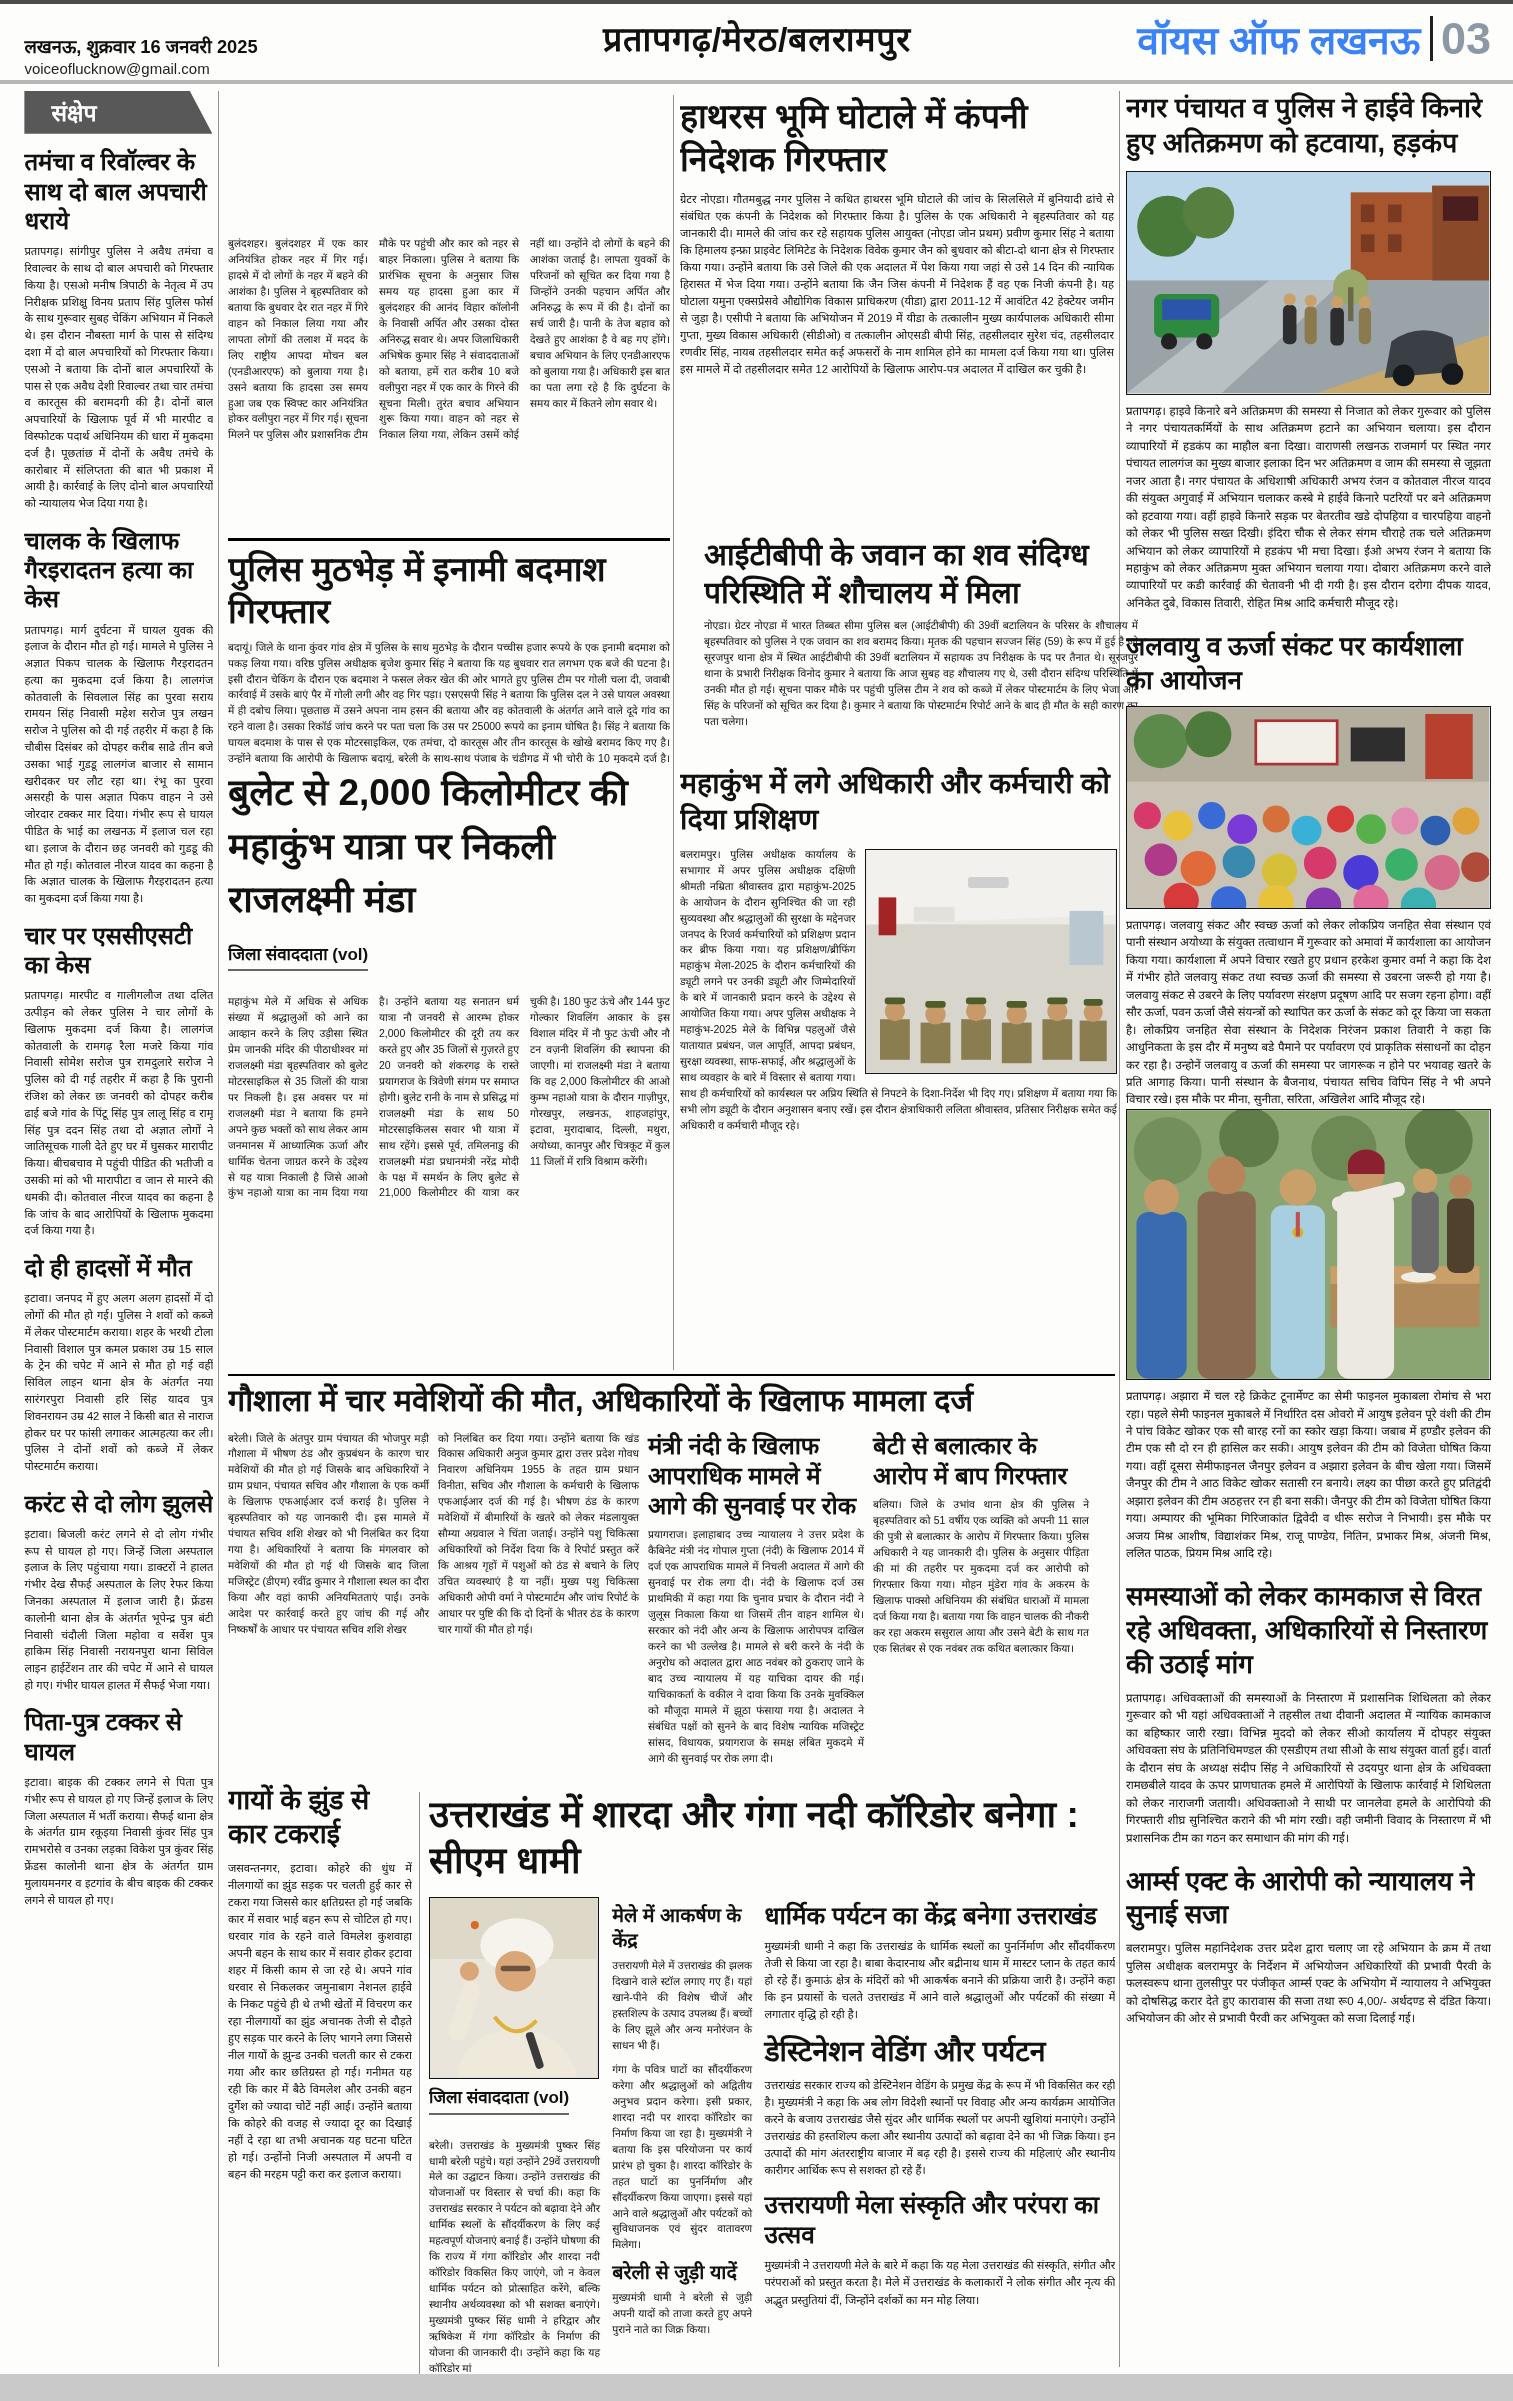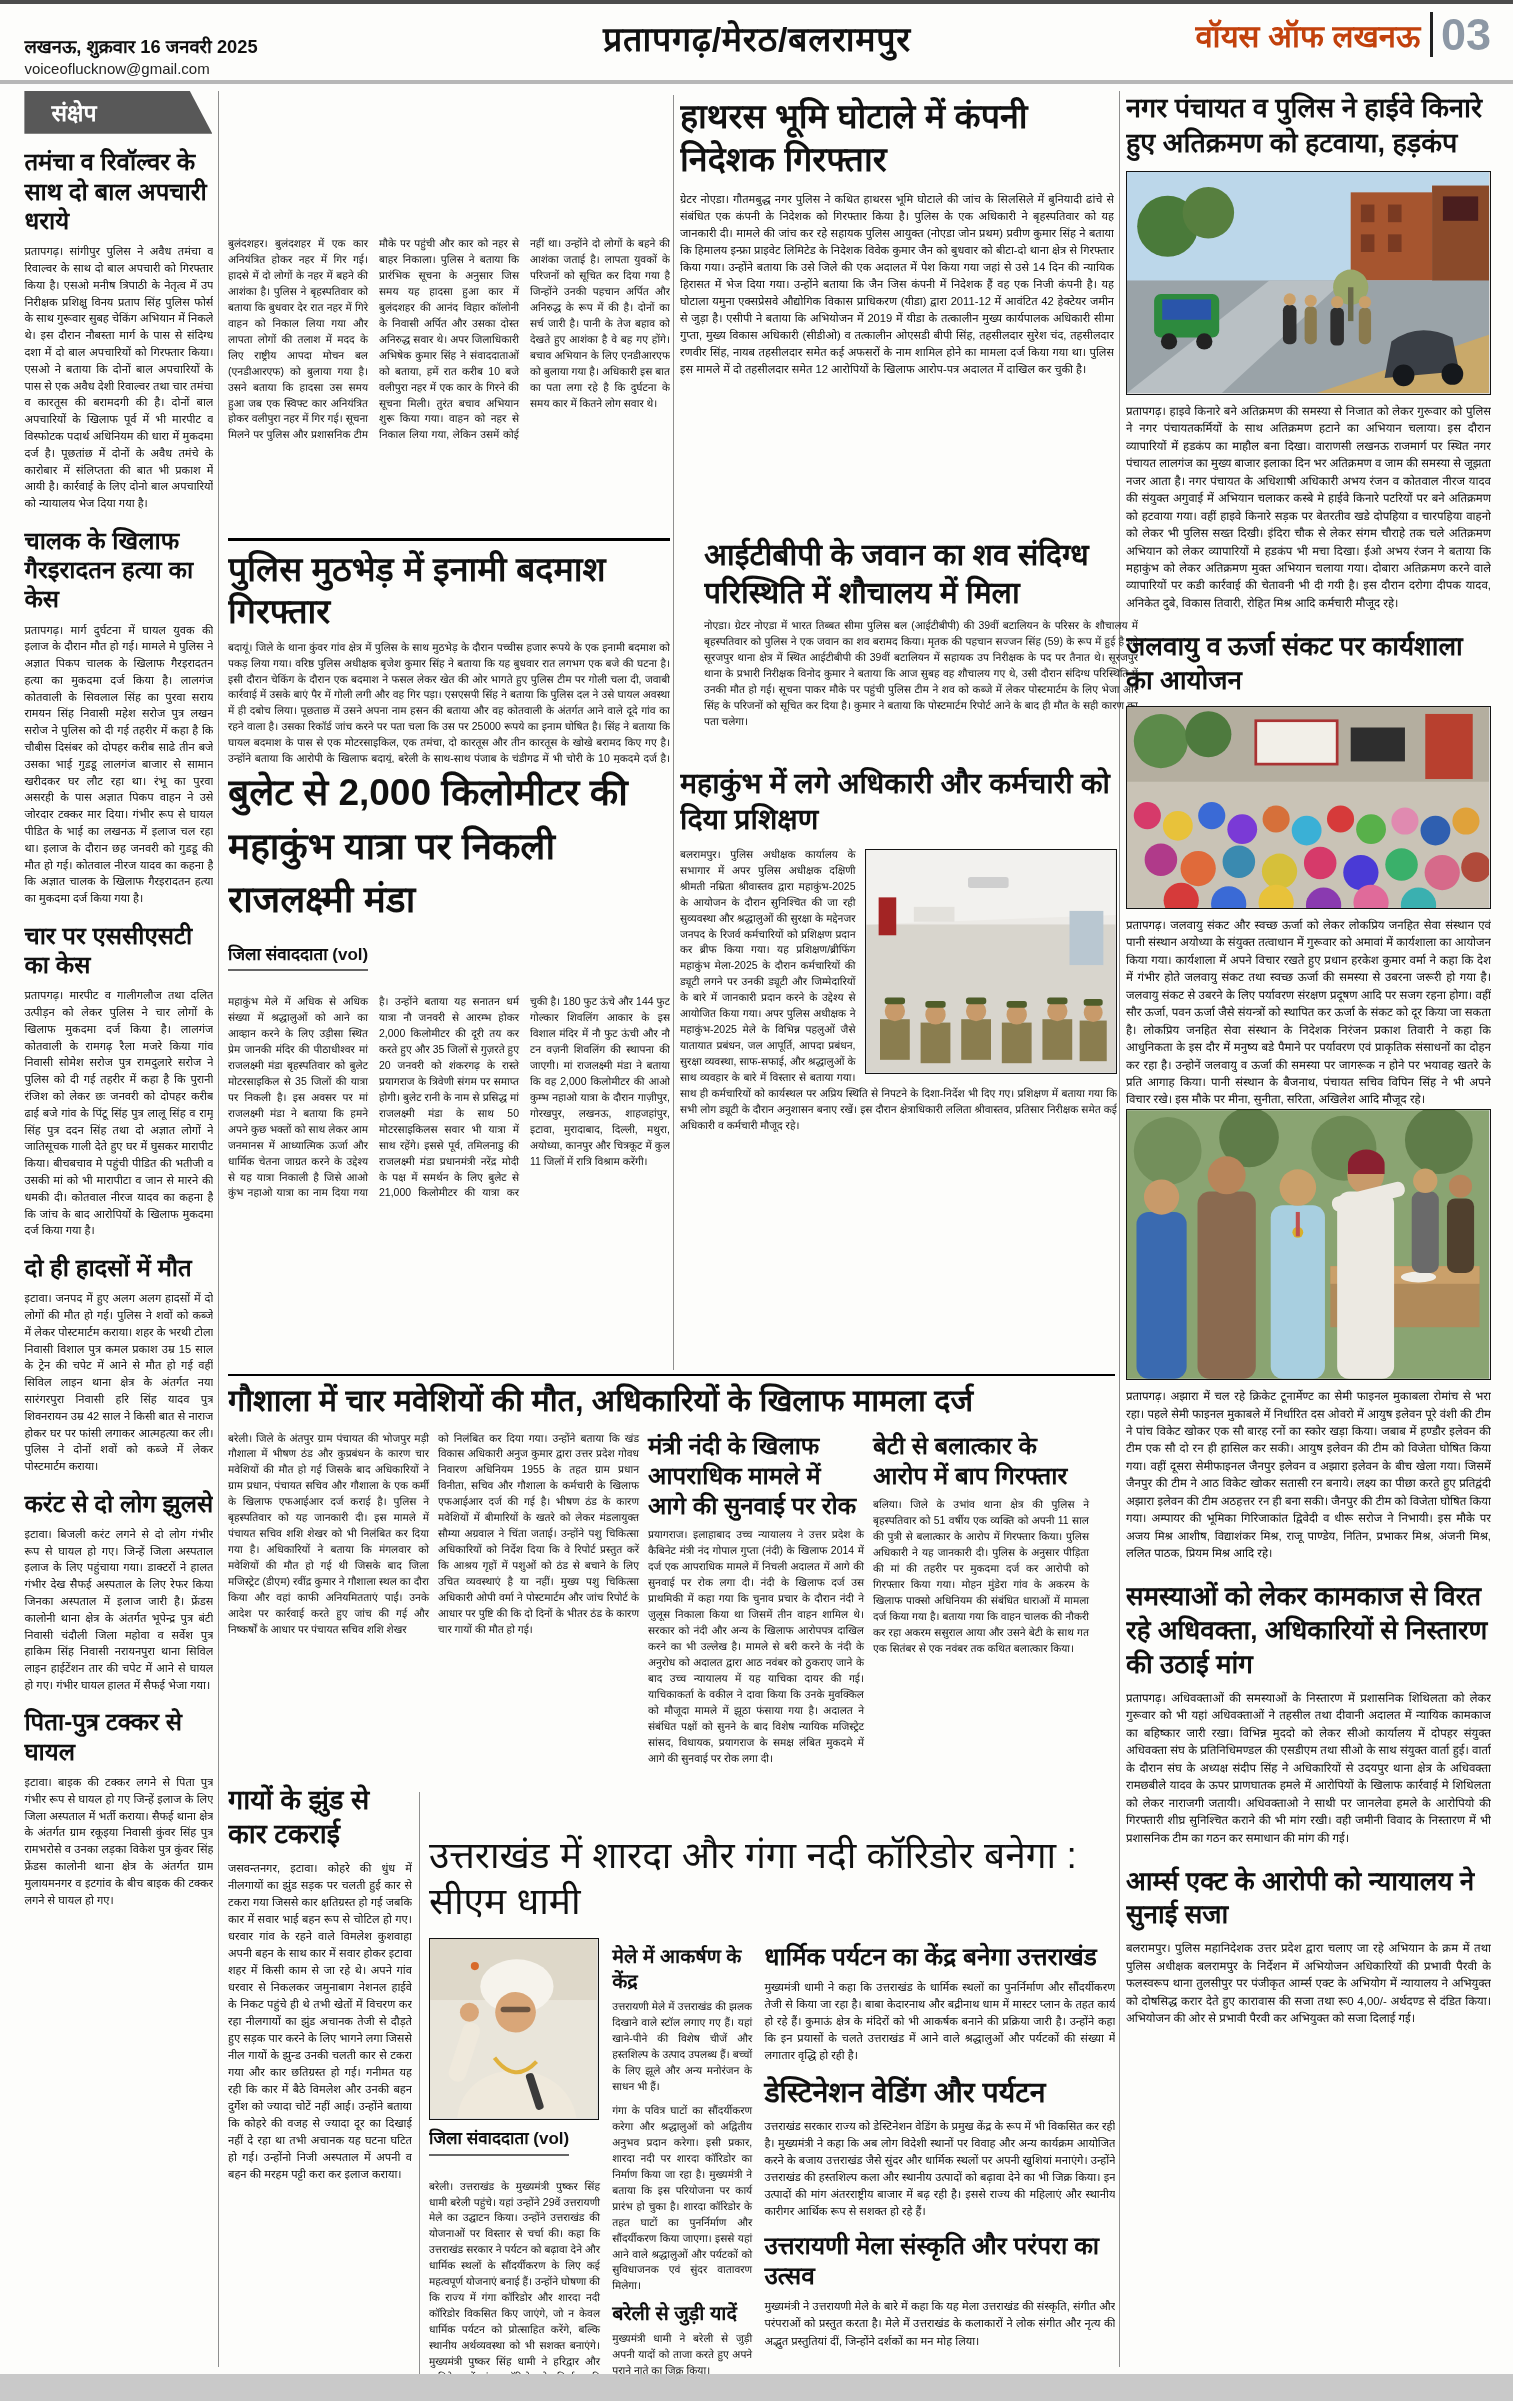--- a/index.html
+++ b/index.html
@@ -4,21 +4,21 @@
 <style>
   html,body{margin:0;padding:0;background:#777;}
   #page{position:relative;width:1514px;height:2401px;background:#fdfdfb;margin:0 auto;overflow:hidden;
         font-family:"Liberation Sans","DejaVu Sans",sans-serif;color:#111;}
   
   .topbar{position:absolute;left:0;top:0;width:100%;height:4.1px;background:#4c4c4c;}
   .edition{position:absolute;left:24.4px;top:33px;font-size:18.3px;font-weight:bold;}
   .email{position:absolute;left:24.4px;top:60px;font-size:15px;color:#222;}
   .region{position:absolute;left:50%;top:15px;transform:translateX(-50%);font-size:34px;font-weight:800;letter-spacing:0.7px;}
   .masthead{position:absolute;right:23px;top:12.2px;display:flex;align-items:center;}
-  .mast-name{font-size:31px;font-weight:800;color:#c2410c;}
+  .mast-name{font-size:39px;font-weight:800;color:#3b82f6;}
   .mast-no{font-size:45px;font-weight:700;color:#8d98a5;border-left:3.4px solid #222;padding-left:8.1px;margin-left:9.5px;line-height:1;}
   .header-rule{position:absolute;left:0;top:80px;width:100%;height:4.1px;background:#b7b7b7;}
   .footer{position:absolute;left:0;top:2374px;width:100%;height:28px;background:#c9c9c9;}
   
   .vr{position:absolute;width:1.4px;background:#8f8f8f;}
   
   .jbody{font-size:10.5px;line-height:1.52;text-align:justify;}
   .hd{font-weight:800;line-height:1.25;}
   
   .left-rail{position:absolute;left:24.4px;top:91px;width:189px;height:2276px;overflow:hidden;}
@@ -47,21 +47,21 @@
   .gaushala{position:absolute;left:228px;top:1374px;width:887px;height:400px;border-top:2.7px solid #000;padding-top:5.4px;overflow:hidden;box-sizing:border-box;}
   .gaushala .hd{font-size:30.5px;margin-bottom:11px;}
   .gau-cols{display:flex;gap:9px;}
   .gc{width:201px;flex:0 0 auto;}
   .gc-wide{width:216px;flex:0 0 auto;}
   .substory-h{font-size:24px;font-weight:800;line-height:1.25;margin-bottom:6.8px;}
   .cowherd{position:absolute;left:228px;top:1784px;width:184px;height:597px;overflow:hidden;}
   .cowherd .hd{font-size:27px;margin-bottom:8.1px;}
   .cowherd .jbody{font-size:11.2px;}
   .dhami{position:absolute;left:429px;top:1792px;width:686px;height:589px;overflow:hidden;}
-  .dhami-h{font-size:37px;font-weight:400;line-height:1.25;margin-bottom:12.2px;margin-top:41px;}
+  .dhami-h{font-size:37px;font-weight:700;line-height:1.25;margin-bottom:12.2px;}
   .dhami-cols{display:flex;gap:12.2px;}
   .dc1{width:171px;flex:0 0 auto;}
   .dc2{width:140px;flex:0 0 auto;}
   .dc3{width:351px;flex:0 0 auto;}
   .cm-photo{width:170px;height:182px;}
   .subh-sm{font-size:19.7px;font-weight:800;line-height:1.25;margin:6.8px 0 5.4px;}
   .subh-md{font-size:24.4px;font-weight:800;line-height:1.25;margin:4.1px 0 6.8px;}
   .dc3 .jbody{font-size:11.2px;}
   
   .right-rail{position:absolute;left:1126px;top:91px;width:365px;height:2279px;overflow:hidden;}

